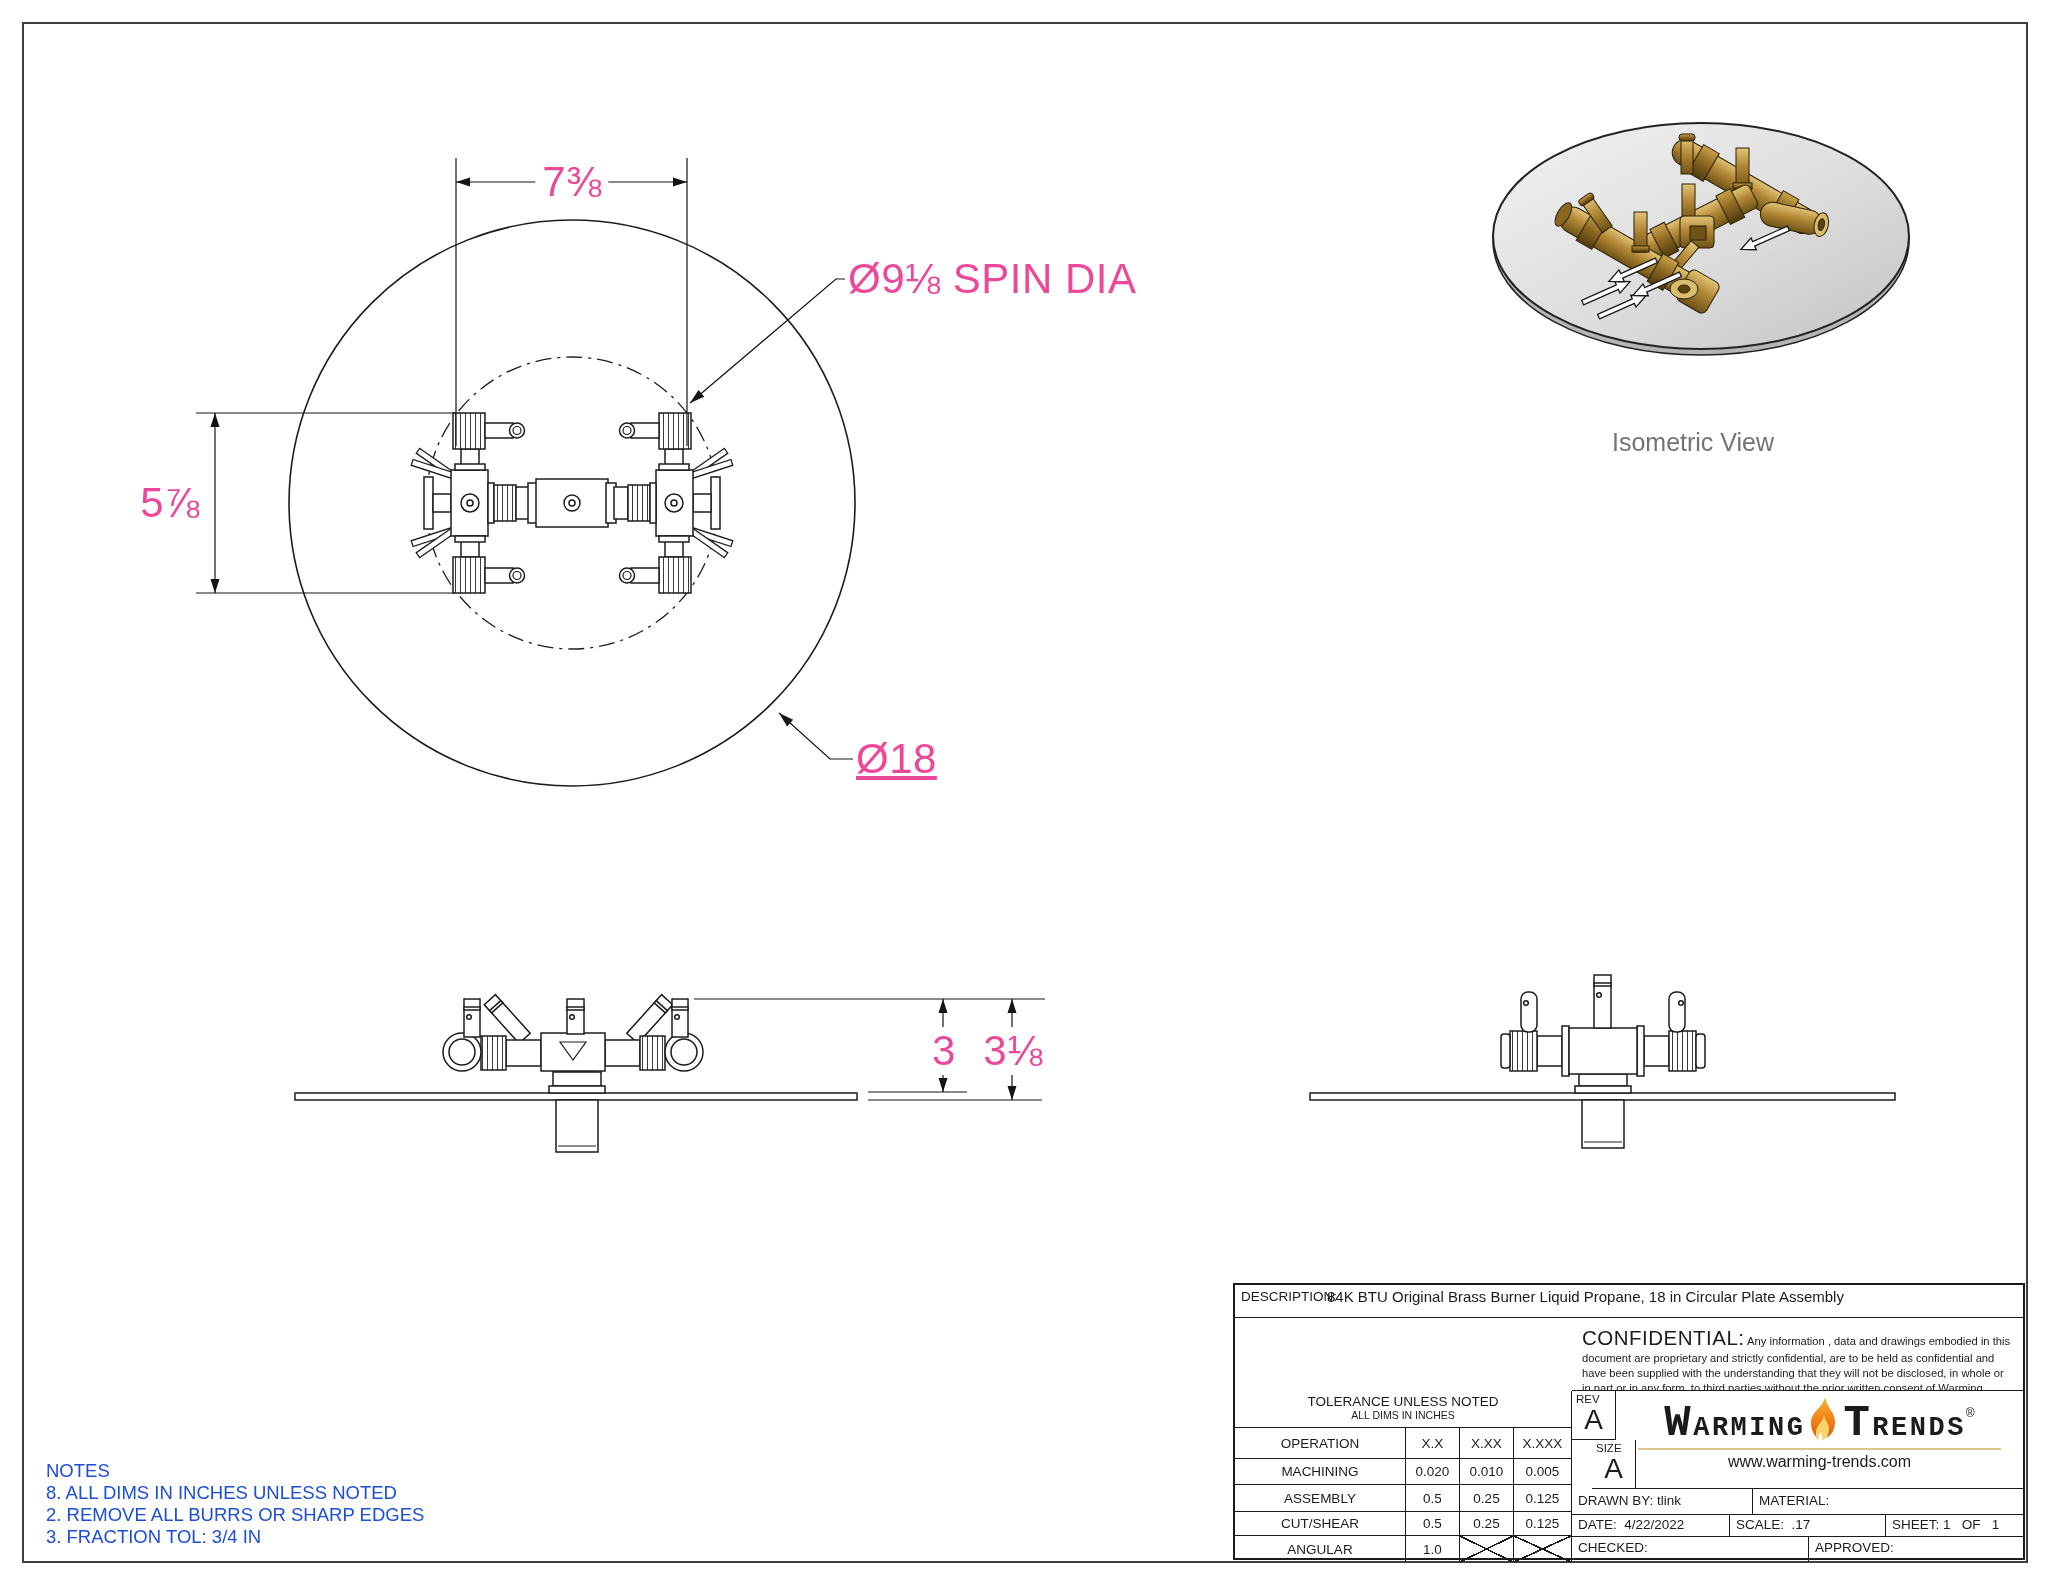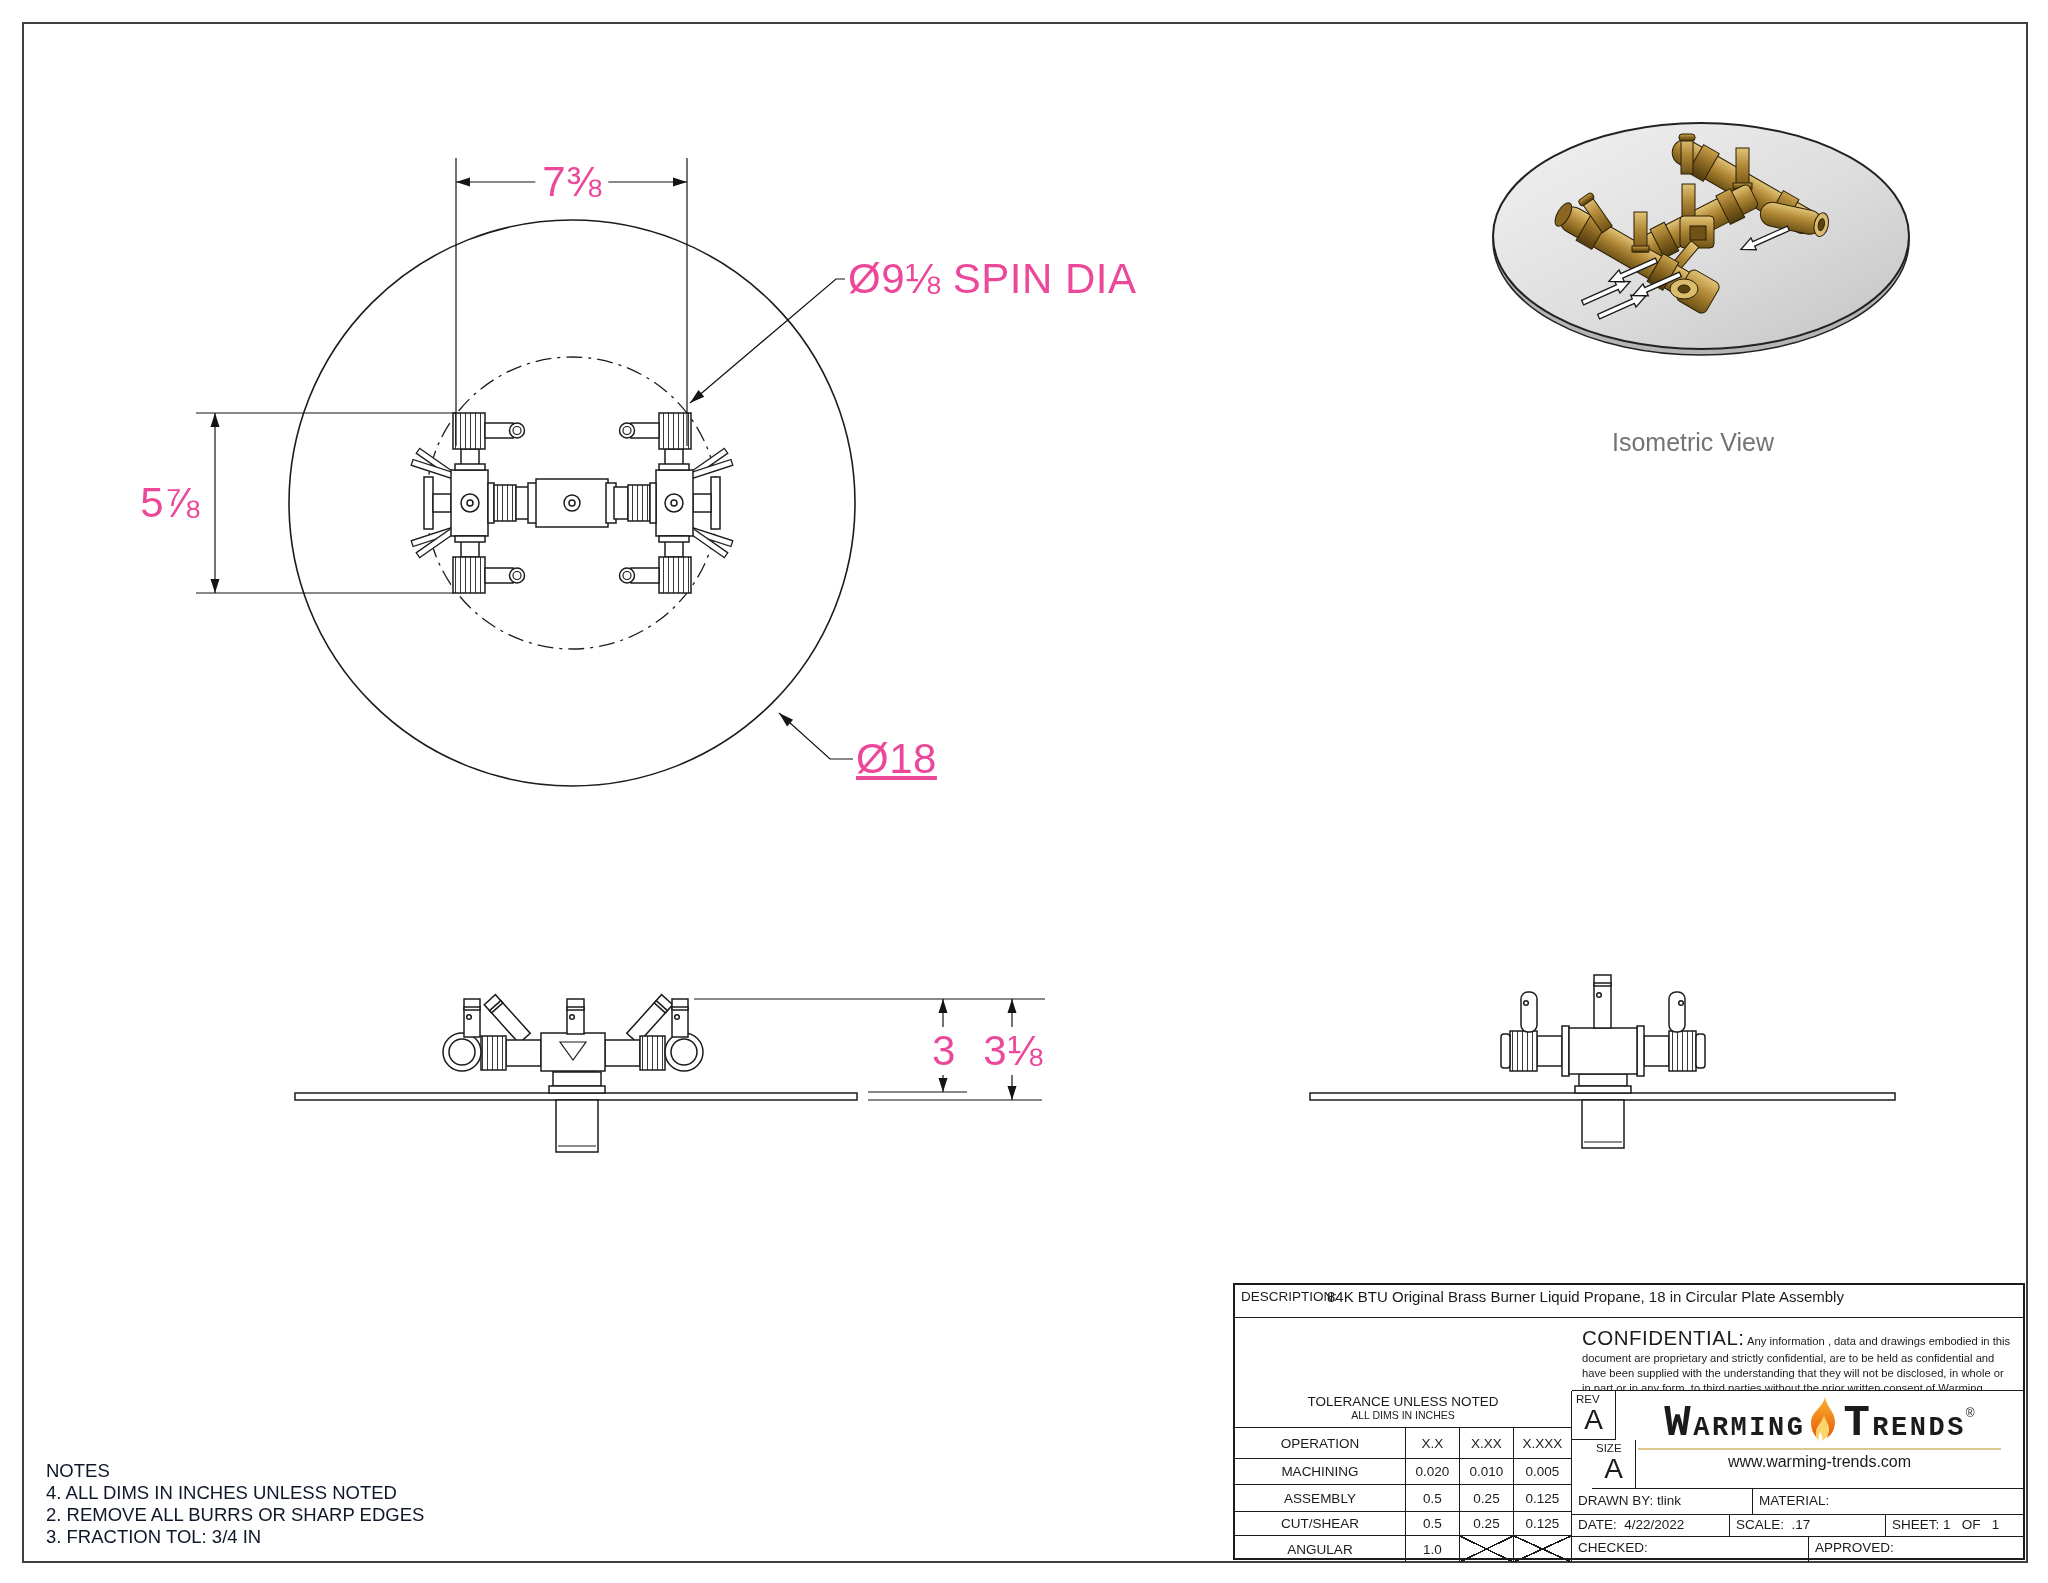--- a/index.html
+++ b/index.html
@@ -8,21 +8,21 @@
   #frame{position:absolute;left:22px;top:22px;width:2002px;height:1537px;border:2.5px solid #3f3f3f;}
   #art{position:absolute;left:0;top:0;}
   
   .dimtxt{position:absolute;font-size:42px;letter-spacing:.5px;color:#ec4899;white-space:nowrap;
           font-family:"Liberation Sans","DejaVu Sans",sans-serif;}
   .gapbg{background:#fff;padding:0 7px;}
   .ctr{transform:translate(-50%,-50%);}
   .vctr{transform:translate(0,-50%);}
   .caption{position:absolute;font-size:25px;color:#737373;transform:translateX(-50%);}
   
-  #notes{position:absolute;left:46px;top:1460px;font-size:18.5px;line-height:22px;color:#0f172a;}
+  #notes{position:absolute;left:46px;top:1460px;font-size:18.5px;line-height:22px;color:#1d4ed8;}
   
   #tb{position:absolute;left:1233px;top:1283px;width:792px;height:277px;border:2px solid #1b1b1b;box-sizing:border-box;}
   .tc{position:absolute;box-sizing:border-box;border:0 solid #1b1b1b;font-size:13.5px;overflow:hidden;}
   .br{border-right-width:1.5px;} .bb{border-bottom-width:1.5px;}
   .lbl{position:absolute;left:6px;top:4px;font-size:13.5px;white-space:nowrap;}
   .cellmid{display:flex;align-items:center;justify-content:center;height:100%;}
   .xcell{background-image:
      linear-gradient(to top right,transparent calc(50% - .8px),#1b1b1b calc(50% - .8px),#1b1b1b calc(50% + .8px),transparent calc(50% + .8px)),
      linear-gradient(to bottom right,transparent calc(50% - .8px),#1b1b1b calc(50% - .8px),#1b1b1b calc(50% + .8px),transparent calc(50% + .8px));}
   .bigA{font-size:28px;text-align:center;margin-top:13px;}
@@ -296,21 +296,21 @@
   <div class="dimtxt gapbg ctr" style="left:572px;top:182px;">7⅜</div>
   <div class="dimtxt ctr" style="left:170px;top:503px;">5⅞</div>
   <div class="dimtxt vctr" style="left:848px;top:279px;">Ø9⅛ SPIN DIA</div>
   <div class="dimtxt vctr" style="left:856px;top:759px;text-decoration:underline;">Ø18</div>
   <div class="dimtxt gapbg ctr" style="left:944px;top:1051px;">3</div>
   <div class="dimtxt gapbg ctr" style="left:1013px;top:1051px;">3⅛</div>
   <div class="caption" style="left:1693px;top:428px;">Isometric View</div>
 
   <div id="notes">
     <div>NOTES</div>
-    <div>4. ALL DIMS IN INCHES UNLESS NOTED</div>
+    <div>8. ALL DIMS IN INCHES UNLESS NOTED</div>
     <div>2. REMOVE ALL BURRS OR SHARP EDGES</div>
     <div>3. FRACTION TOL: 3/4 IN</div>
   </div>
 
   <div id="tb">
 
     <div class="tc bb" style="left:0;top:0;width:788px;height:33px;">
       <span class="lbl">DESCRIPTION:</span>
       <span style="position:absolute;left:92px;top:3px;font-size:15px;">84K BTU Original Brass Burner Liquid Propane, 18 in Circular Plate Assembly</span>
     </div>

